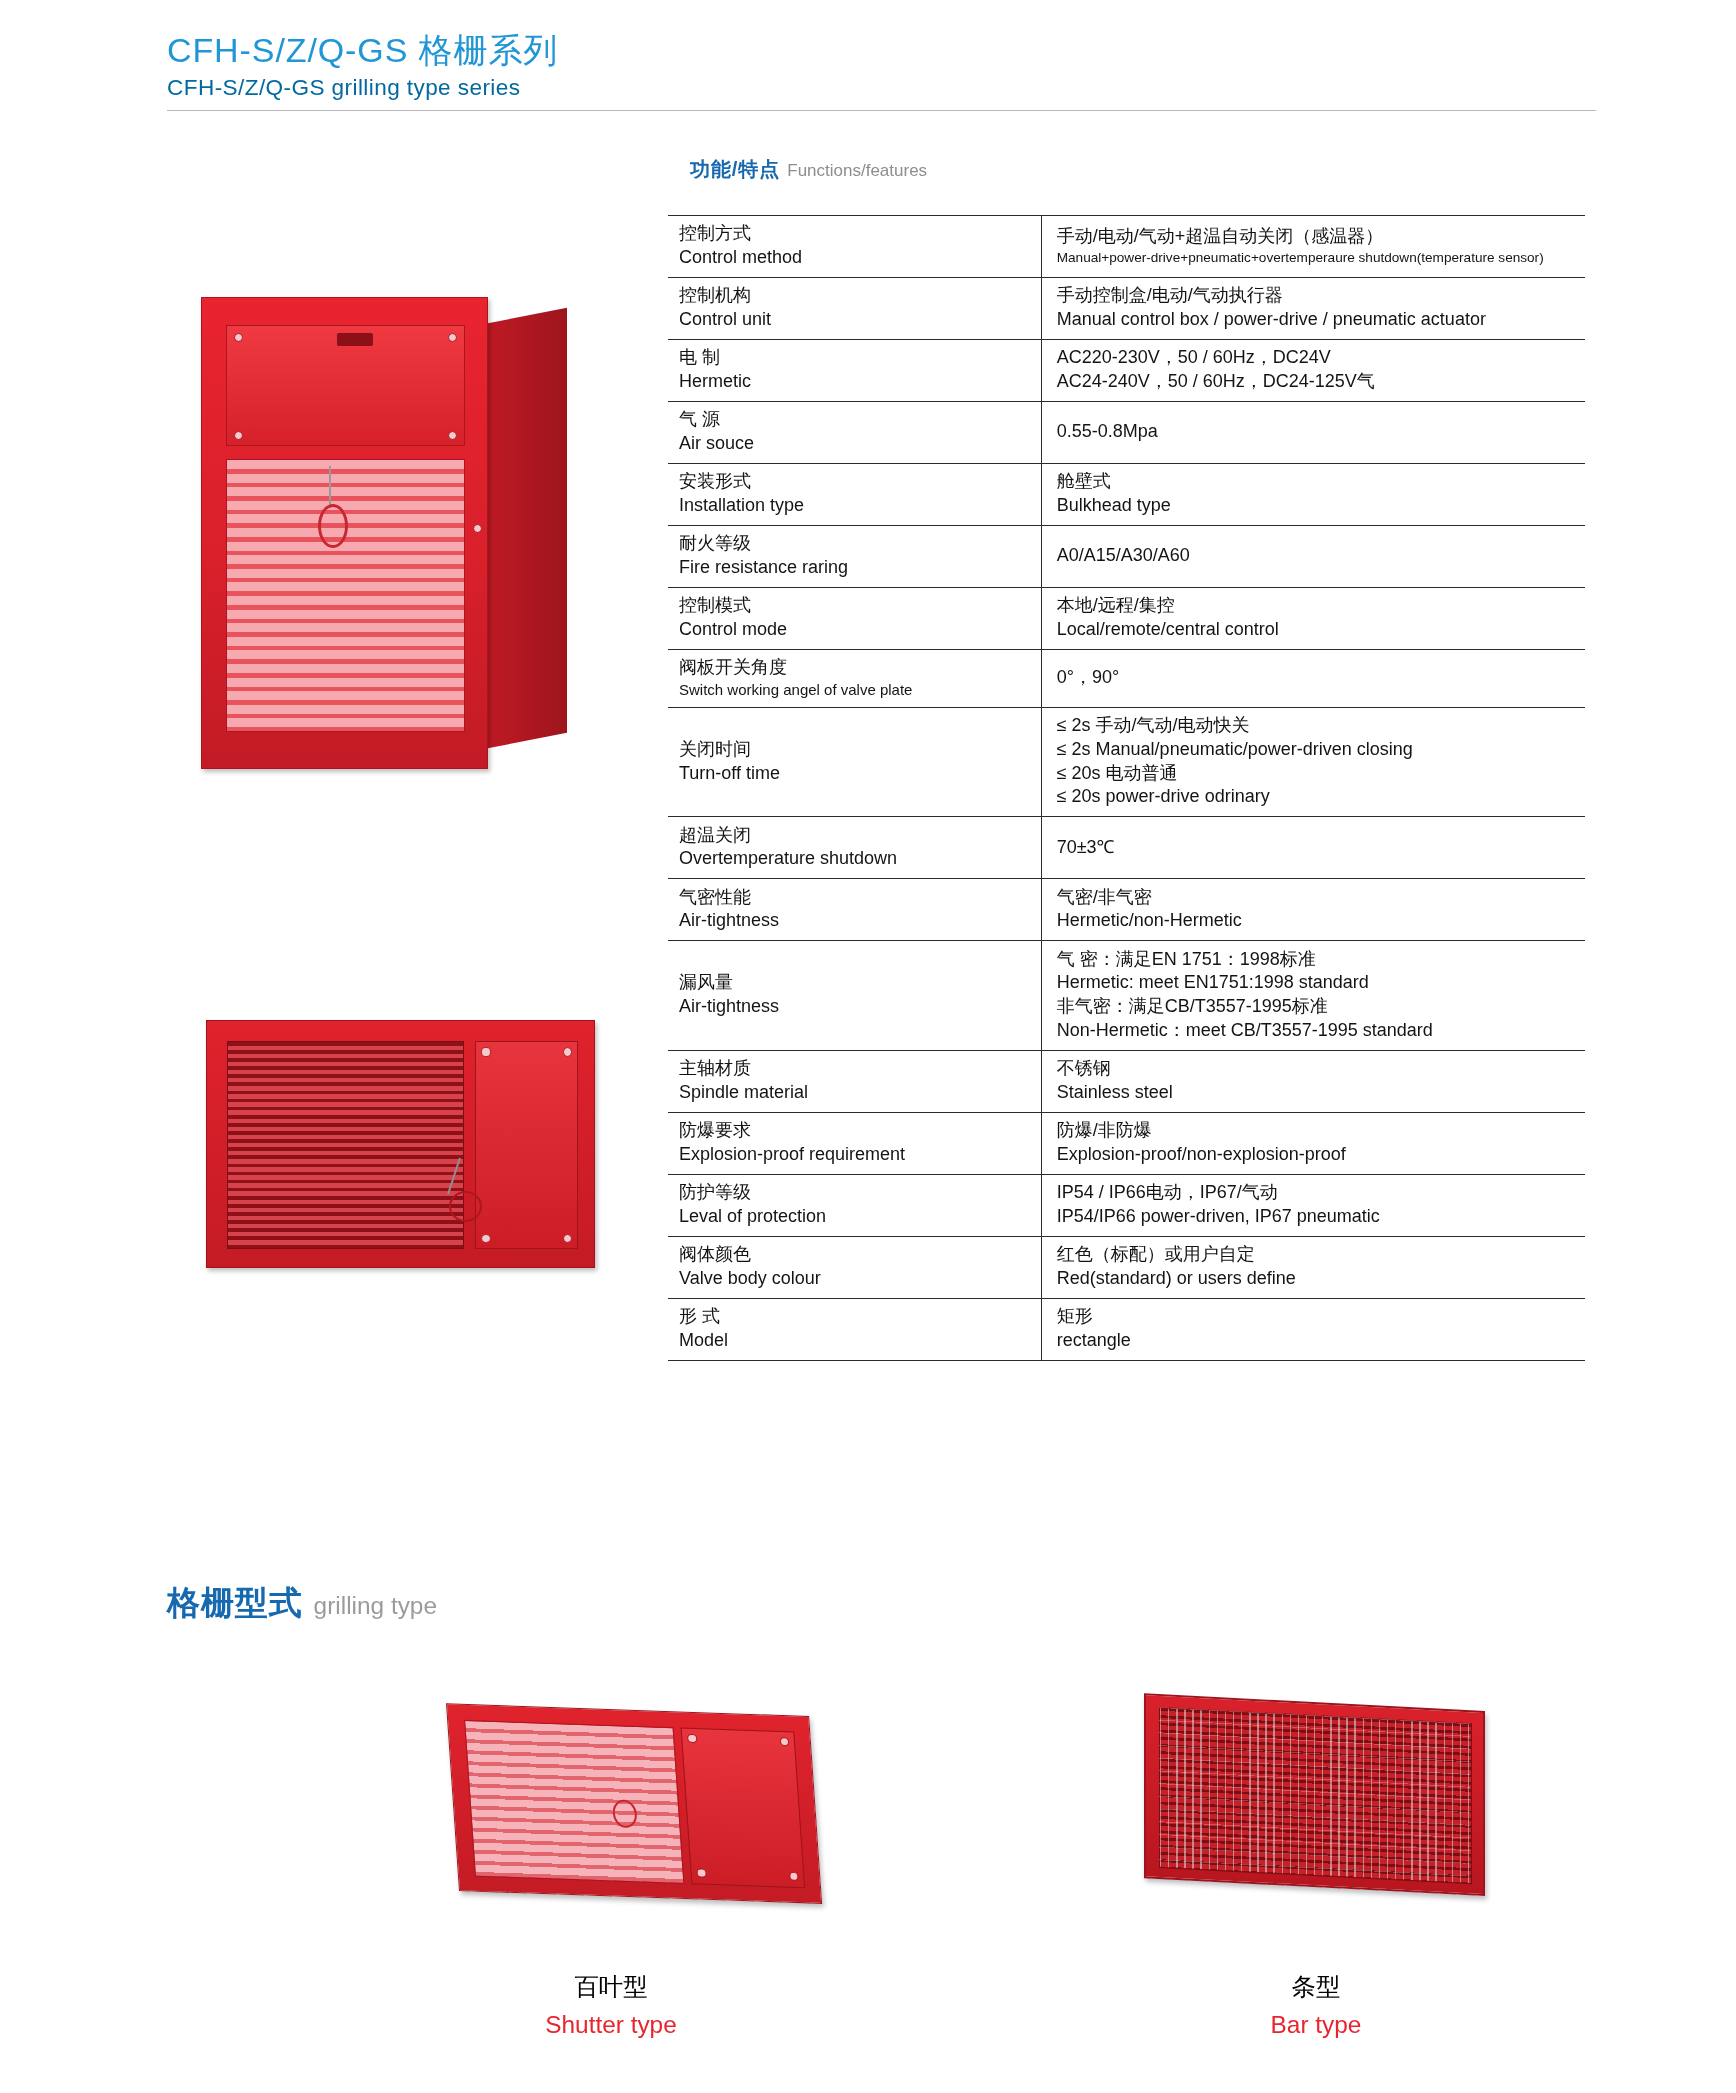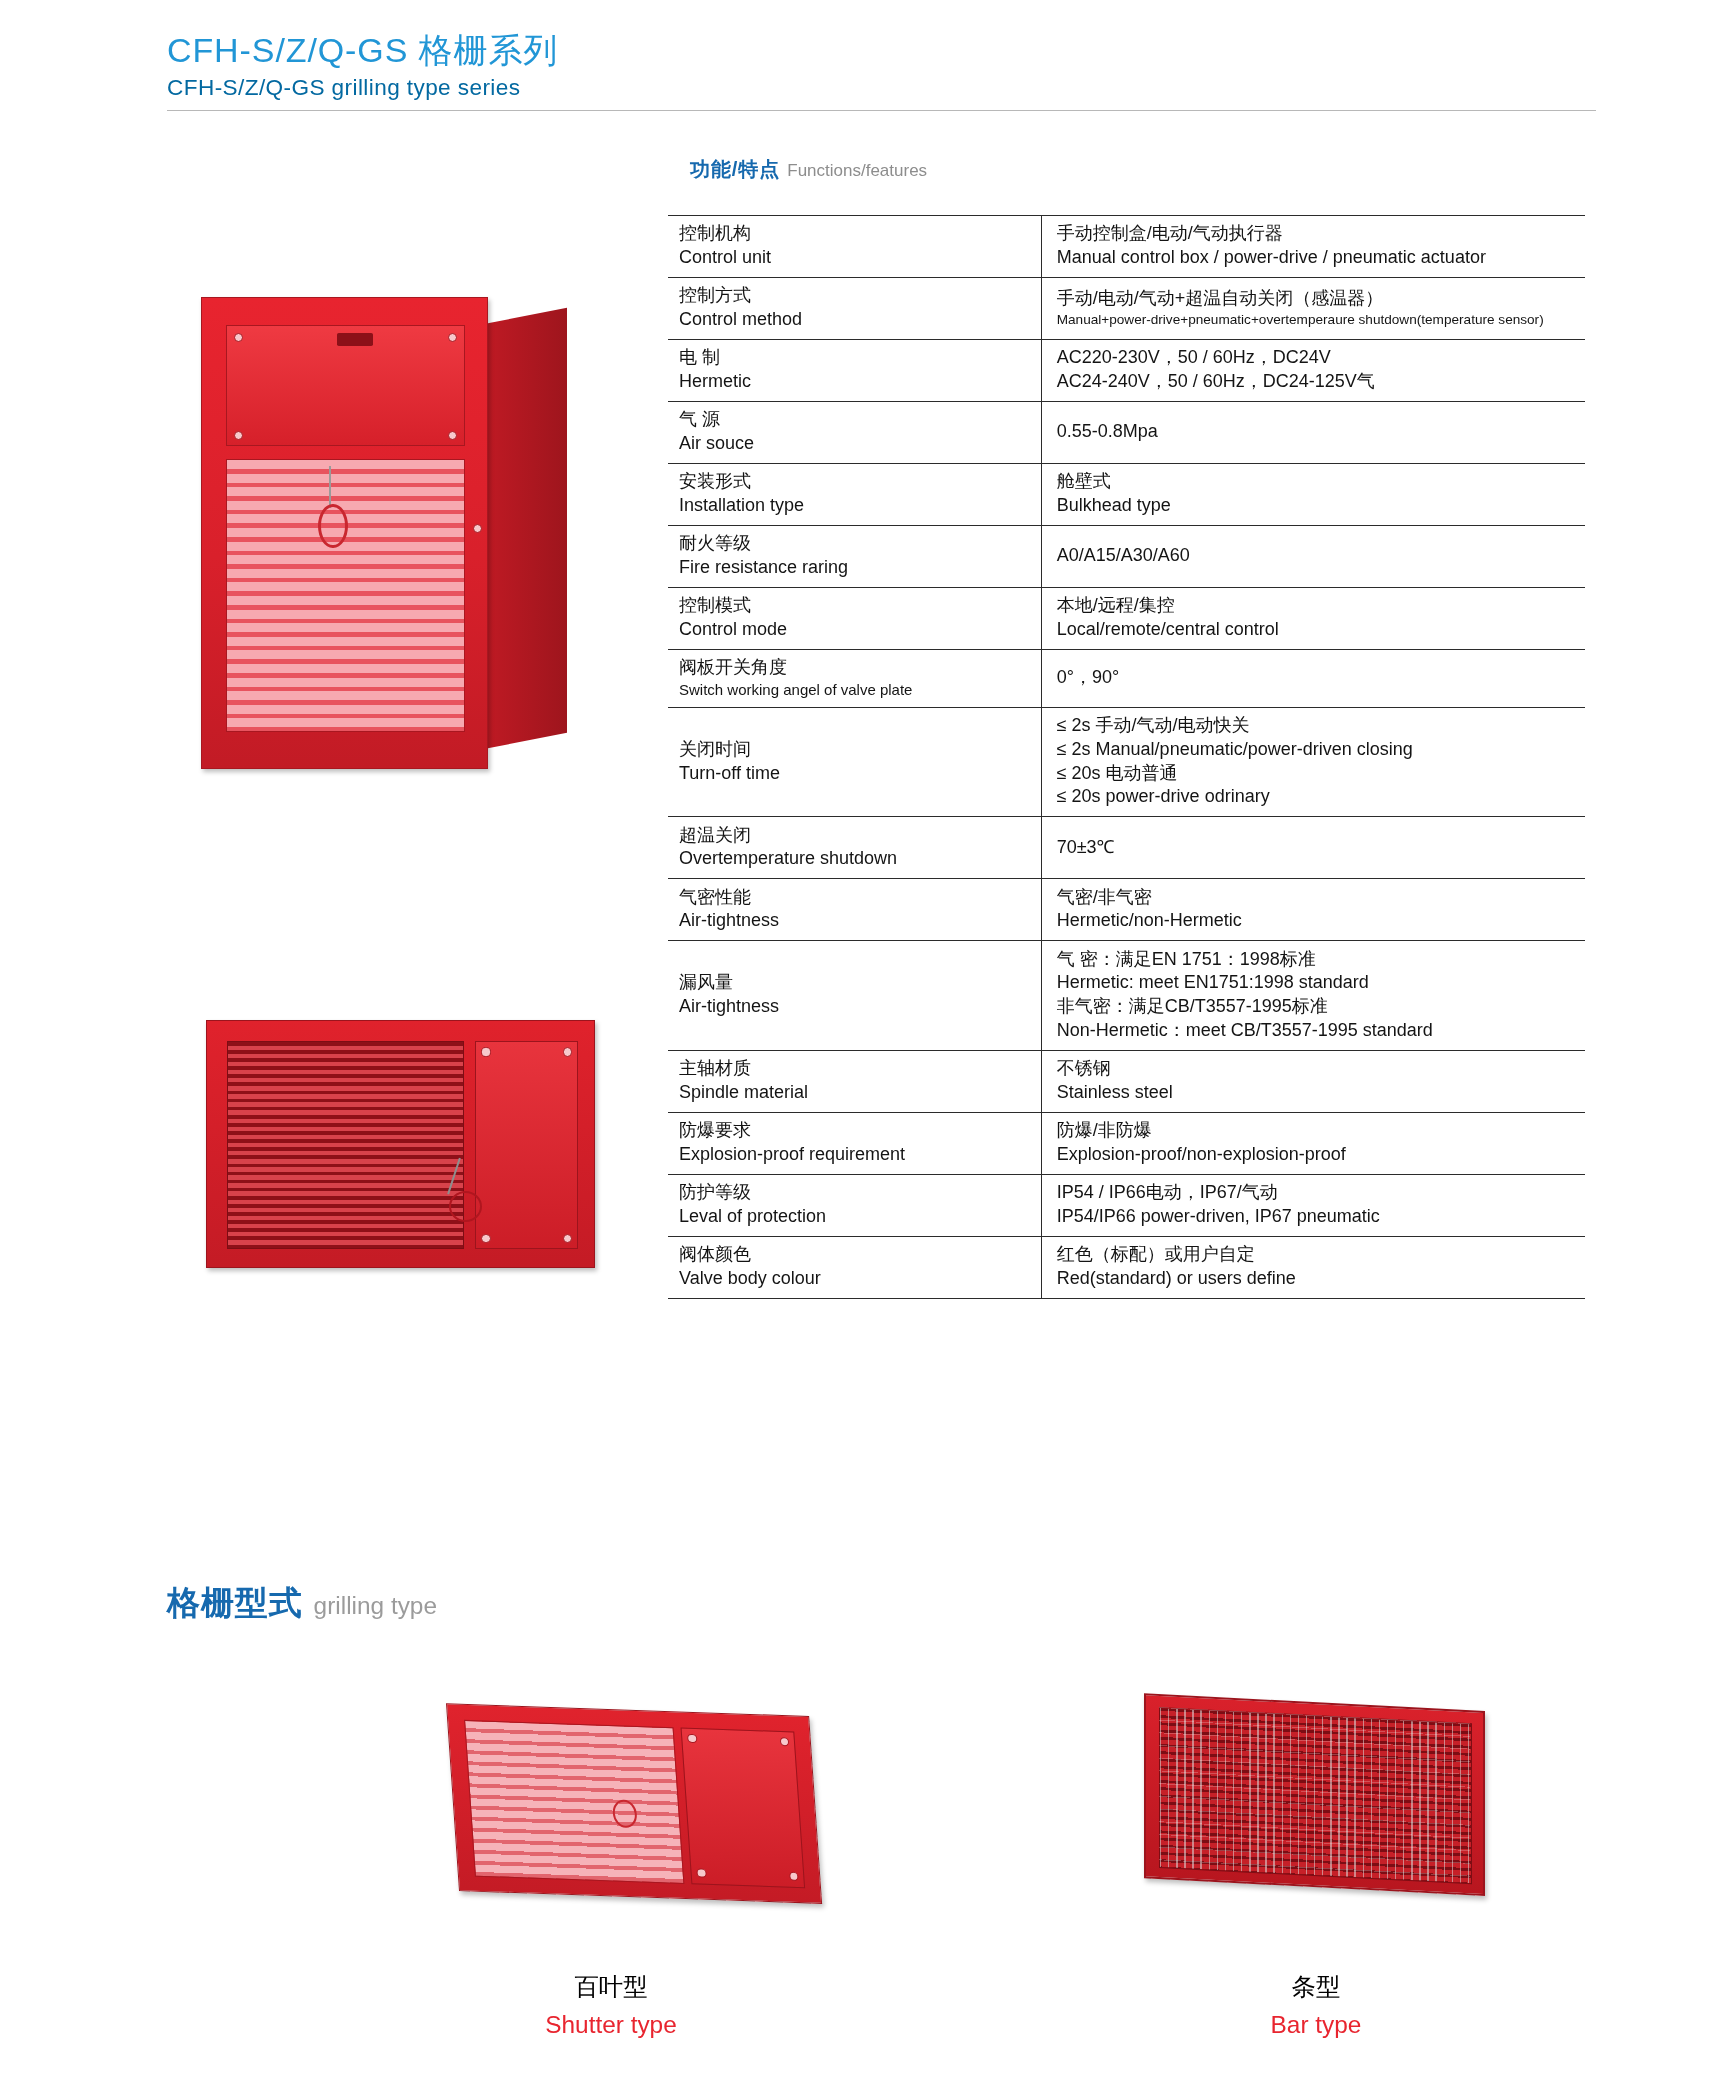--- a/index.html
+++ b/index.html
@@ -321,36 +321,36 @@
     </div>
     <div class="unit2-wire"></div>
     <div class="unit2-ring"></div>
   </div>
 </div>
 
 <table class="spec-table">
   <tbody>
     <tr>
       <td class="k">
+        <div class="cn-line">控制方式</div>
+        <div class="en-line">Control method</div>
+      </td>
+      <td class="v">
+        <div class="cn-line">手动/电动/气动+超温自动关闭（感温器）</div>
+        <div class="en-line xs">Manual+power-drive+pneumatic+overtemperaure shutdown(temperature sensor)</div>
+      </td>
+    </tr>
+    <tr>
+      <td class="k">
         <div class="cn-line">控制机构</div>
         <div class="en-line">Control unit</div>
       </td>
       <td class="v">
         <div class="cn-line">手动控制盒/电动/气动执行器</div>
         <div class="en-line">Manual control box / power-drive / pneumatic actuator</div>
-      </td>
-    </tr>
-    <tr>
-      <td class="k">
-        <div class="cn-line">控制方式</div>
-        <div class="en-line">Control method</div>
-      </td>
-      <td class="v">
-        <div class="cn-line">手动/电动/气动+超温自动关闭（感温器）</div>
-        <div class="en-line xs">Manual+power-drive+pneumatic+overtemperaure shutdown(temperature sensor)</div>
       </td>
     </tr>
     <tr>
       <td class="k">
         <div class="cn-line">电  制</div>
         <div class="en-line">Hermetic</div>
       </td>
       <td class="v">
         <div class="cn-line">AC220-230V，50 / 60Hz，DC24V</div>
         <div class="en-line">AC24-240V，50 / 60Hz，DC24-125V气</div>
@@ -477,20 +477,30 @@
       </td>
     </tr>
     <tr>
       <td class="k">
         <div class="cn-line">阀体颜色</div>
         <div class="en-line">Valve body colour</div>
       </td>
       <td class="v">
         <div class="cn-line">红色（标配）或用户自定</div>
         <div class="en-line">Red(standard) or users define</div>
+      </td>
+    </tr>
+    <tr>
+      <td class="k">
+        <div class="cn-line">形  式</div>
+        <div class="en-line">Model</div>
+      </td>
+      <td class="v">
+        <div class="cn-line">矩形</div>
+        <div class="en-line">rectangle</div>
       </td>
     </tr>
   </tbody>
 </table>
 
 <div class="sect-title" id="grilling-title">
   <span class="cn">格栅型式</span><span class="en">grilling type</span>
 </div>
 
 <div class="photo" id="photo-shutter">

